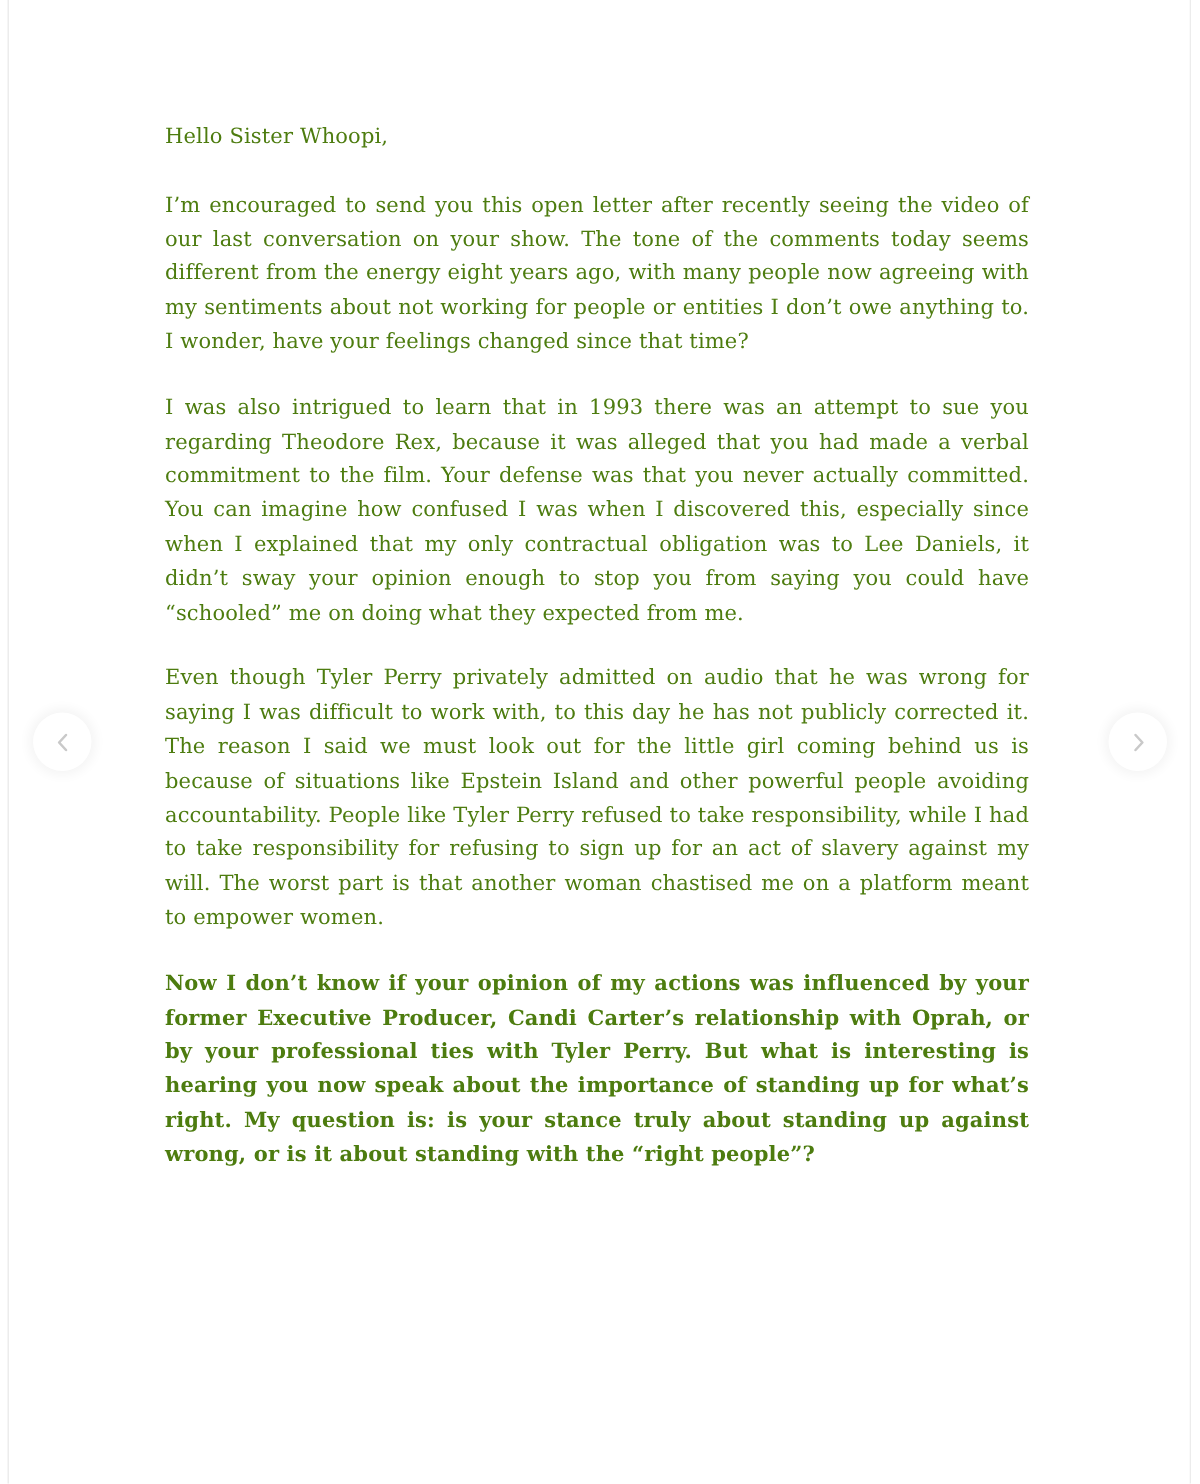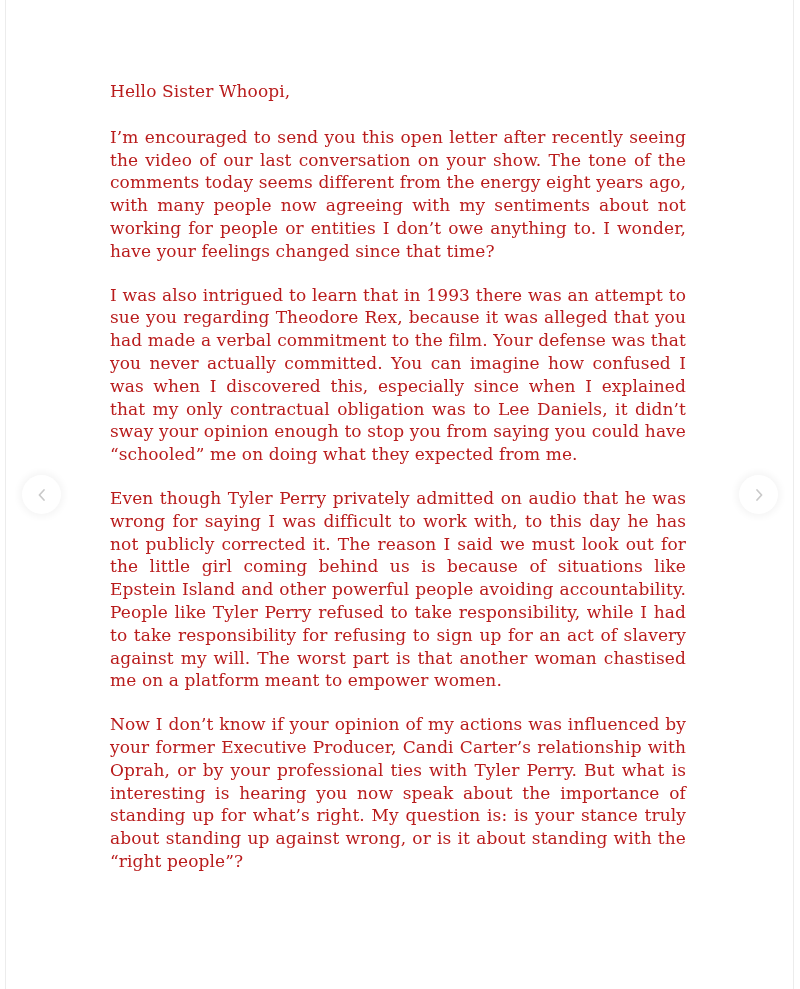--- a/index.html
+++ b/index.html
@@ -48,35 +48,36 @@
 
   .letter-body {
     position: absolute;
     left: 104px;
     top: 80px;
     width: 576px;
   }
 
   .para {
     margin: 0 0 21px 0;
-    font-size: 17px;
+    font-size: 14px;
     line-height: 22.8px;
-    color: #b91c1c;
+    color: #4d7c0f;
     text-align: justify;
     text-justify: inter-word;
     -webkit-font-smoothing: antialiased;
     hyphens: none;
     letter-spacing: 0.1px;
   }
   .para.salutation {
     text-align: left;
     margin-bottom: 23px;
   }
   .para.last {
     margin-bottom: 0;
+    font-weight: bold;
   }
 
   
   .nav-arrow {
     position: absolute;
     top: 475px;
     width: 39px;
     height: 39px;
     border-radius: 50%;
     background: #ffffff;

